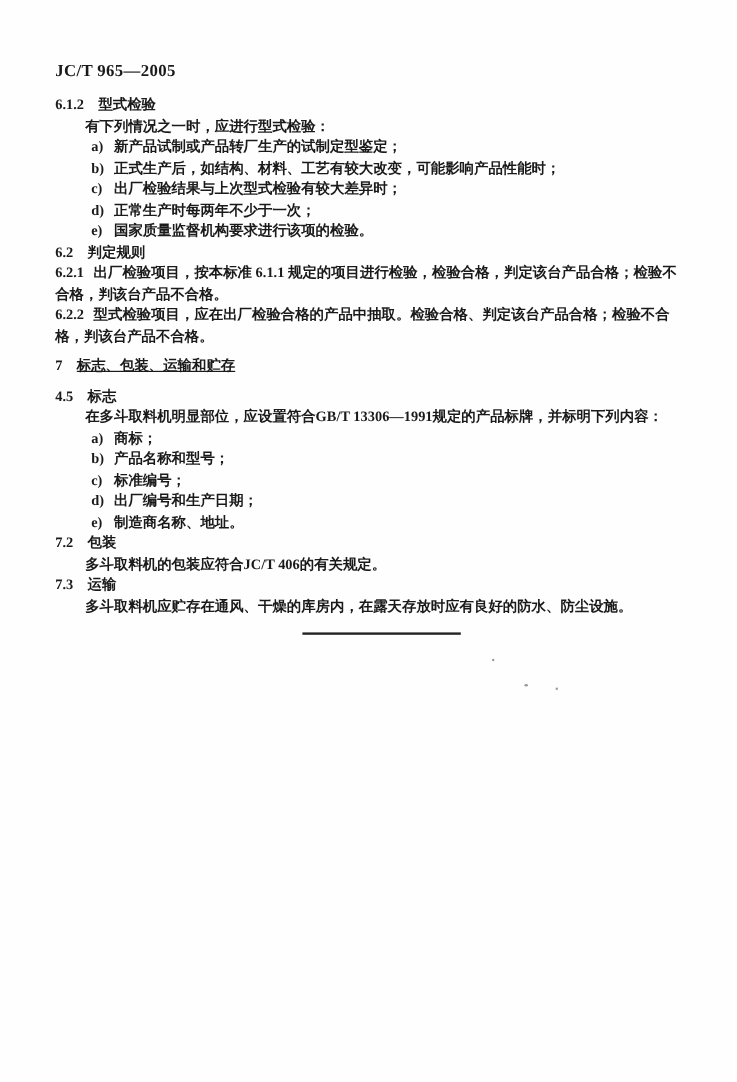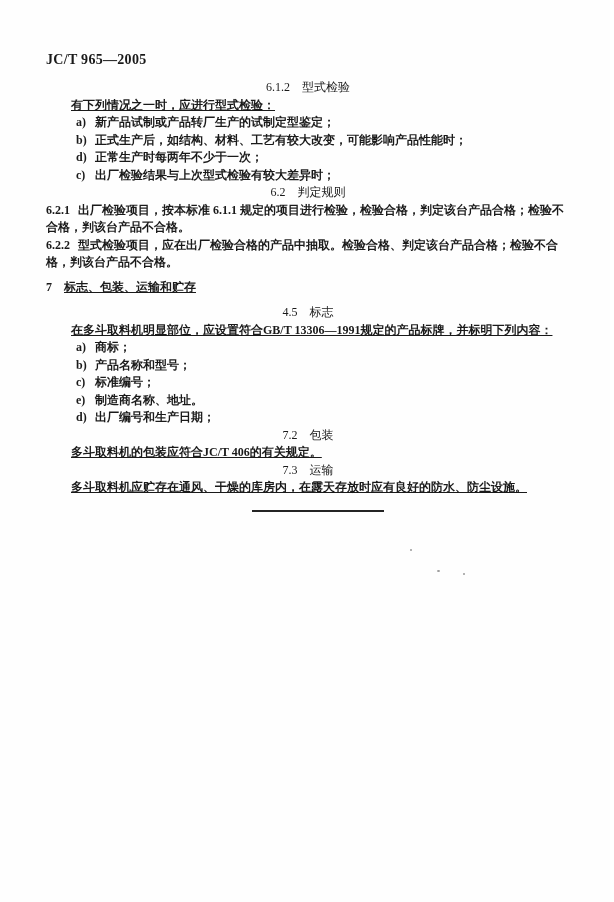--- a/index.html
+++ b/index.html
@@ -29,30 +29,29 @@
     line-height: 17.5px;
     font-weight: bold;
   }
   .block { margin: 0; }
   .h2 {
     font-weight: bold;
     margin: 7px 0 8px 0;
     text-decoration: underline;
   }
   .h3 {
-    font-weight: normal;
-    text-align: center;
+    font-weight: bold;
   }
   .num {
     display: inline-block;
     margin-right: 10px;
     font-family: "Liberation Serif", "DejaVu Serif", serif;
   }
   .h2 .num, .h3 .num { margin-right: 12px; }
-  .para.indent { text-indent: 25px; text-decoration: underline; }
+  .para.indent { text-indent: 25px; }
   .para.flush .num { margin-right: 8px; text-align: center; }
   .li { padding-left: 30px; }
   .li .label {
     display: inline-block;
     width: 19px;
   }
   .divider {
     width: 132px;
     height: 2px;
     background: #242424;
@@ -70,33 +69,34 @@
 </head>
 <body>
 
 <div class="page">
   <div class="doc-header">JC/T 965—2005</div>
   <div class="doc-body" id="doc-body">
       <div class="block h3"><span class="num">6.1.2</span><span class="title">型式检验</span></div>
       <div class="block para indent"><span class="text">有下列情况之一时，应进行型式检验：</span></div>
       <div class="block li"><span class="label">a)</span><span class="text">新产品试制或产品转厂生产的试制定型鉴定；</span></div>
       <div class="block li"><span class="label">b)</span><span class="text">正式生产后，如结构、材料、工艺有较大改变，可能影响产品性能时；</span></div>
+      <div class="block li"><span class="label">c)</span><span class="text">出厂检验结果与上次型式检验有较大差异时；</span></div>
       <div class="block li"><span class="label">d)</span><span class="text">正常生产时每两年不少于一次；</span></div>
-      <div class="block li"><span class="label">c)</span><span class="text">出厂检验结果与上次型式检验有较大差异时；</span></div>
+      <div class="block li"><span class="label">e)</span><span class="text">国家质量监督机构要求进行该项的检验。</span></div>
       <div class="block h3"><span class="num">6.2</span><span class="title">判定规则</span></div>
       <div class="block para flush"><span class="num">6.2.1</span><span class="text">出厂检验项目，按本标准 6.1.1 规定的项目进行检验，检验合格，判定该台产品合格；检验不合格，判该台产品不合格。</span></div>
       <div class="block para flush"><span class="num">6.2.2</span><span class="text">型式检验项目，应在出厂检验合格的产品中抽取。检验合格、判定该台产品合格；检验不合格，判该台产品不合格。</span></div>
       <div class="block h2"><span class="num">7</span><span class="title">标志、包装、运输和贮存</span></div>
       <div class="block h3"><span class="num">4.5</span><span class="title">标志</span></div>
       <div class="block para indent"><span class="text">在多斗取料机明显部位，应设置符合GB/T 13306—1991规定的产品标牌，并标明下列内容：</span></div>
       <div class="block li"><span class="label">a)</span><span class="text">商标；</span></div>
       <div class="block li"><span class="label">b)</span><span class="text">产品名称和型号；</span></div>
       <div class="block li"><span class="label">c)</span><span class="text">标准编号；</span></div>
+      <div class="block li"><span class="label">d)</span><span class="text">出厂编号和生产日期；</span></div>
       <div class="block li"><span class="label">e)</span><span class="text">制造商名称、地址。</span></div>
-      <div class="block li"><span class="label">d)</span><span class="text">出厂编号和生产日期；</span></div>
       <div class="block h3"><span class="num">7.2</span><span class="title">包装</span></div>
       <div class="block para indent"><span class="text">多斗取料机的包装应符合JC/T 406的有关规定。</span></div>
       <div class="block h3"><span class="num">7.3</span><span class="title">运输</span></div>
       <div class="block para indent"><span class="text">多斗取料机应贮存在通风、干燥的库房内，在露天存放时应有良好的防水、防尘设施。</span></div>
       <div class="divider"></div>
     </div>
   <div class="speck s1"></div>
   <div class="speck s2"></div>
   <div class="speck s3"></div>
 </div>

